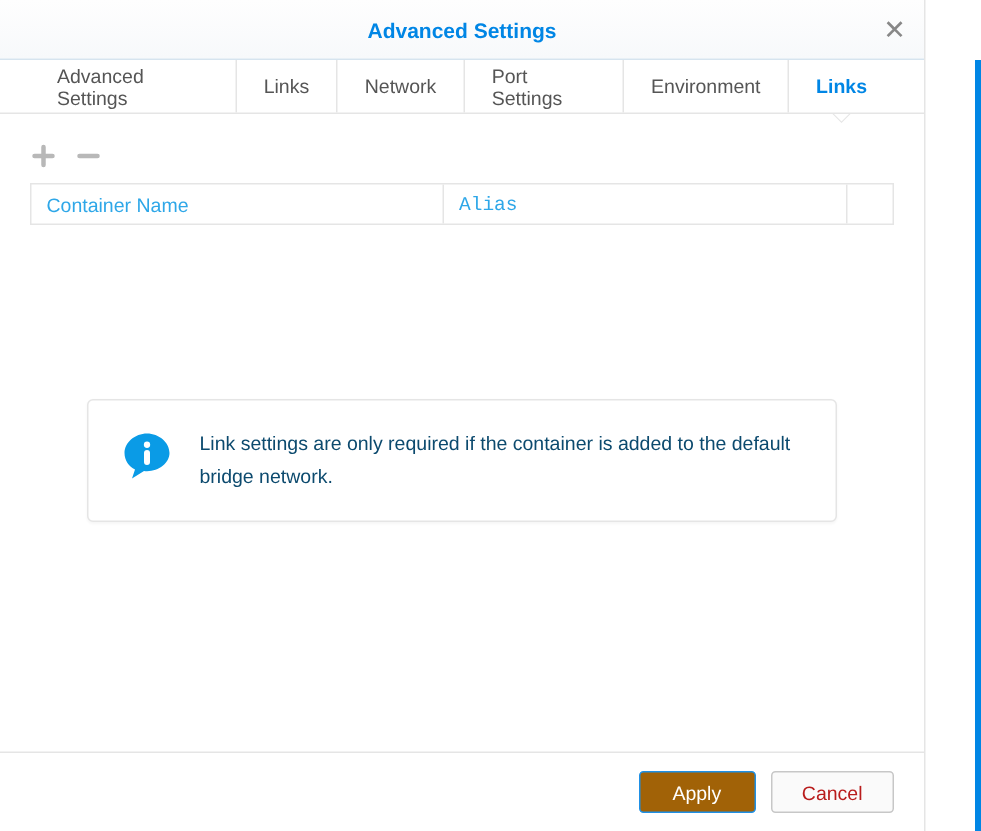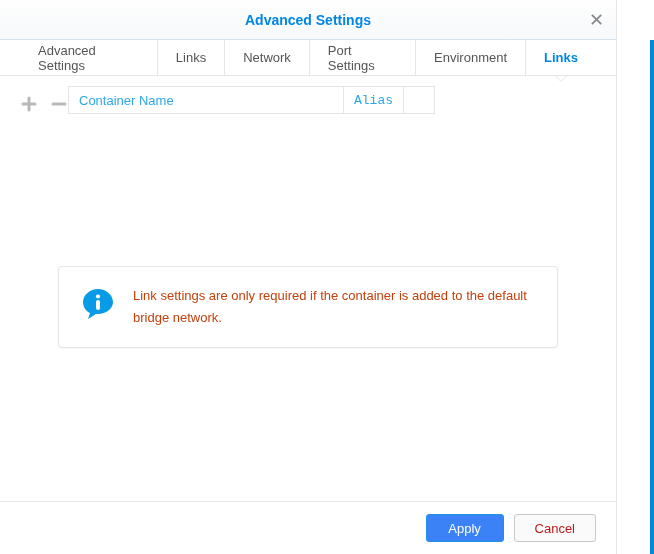--- a/index.html
+++ b/index.html
@@ -86,21 +86,21 @@
     width: 0; height: 0;
     border-left: 5px solid transparent;
     border-right: 5px solid transparent;
     border-top: 5px solid #fff;
     z-index: 2;
   }
   .content {
     flex: 1;
     padding: 10px 20px 0 20px;
     display: flex;
-    flex-direction: row;
+    flex-direction: column;
     position: relative;
   }
   .toolbar {
     display: flex;
     gap: 12px;
     align-items: center;
     height: 36px;
   }
   .icon-btn {
     color: #b8b8b8;
@@ -142,21 +142,21 @@
     padding: 18px 22px;
     display: flex;
     gap: 18px;
     align-items: flex-start;
   }
   .info-icon {
     flex-shrink: 0;
     margin-top: 2px;
   }
   .info-text {
-    color: #c2410c;
+    color: #0c4a6e;
     line-height: 1.7;
     font-size: 13px;
   }
   .footer {
     border-top: 1px solid #e5e5e5;
     padding: 12px 20px;
     display: flex;
     justify-content: flex-end;
     gap: 10px;
   }
@@ -168,21 +168,21 @@
     background: #fafafa;
     border-radius: 3px;
     cursor: pointer;
     font-size: 13px;
     color: #b91c1c;
     display: inline-flex;
     align-items: center;
     justify-content: center;
   }
   .btn-primary {
-    background: #3b82f6;
+    background: #a16207;
     border-color: #1e90e6;
     color: #fff;
     font-weight: 500;
   }
   .right-edge {
     position: absolute;
     right: 0;
     top: 40px;
     width: 4px;
     bottom: 0;

